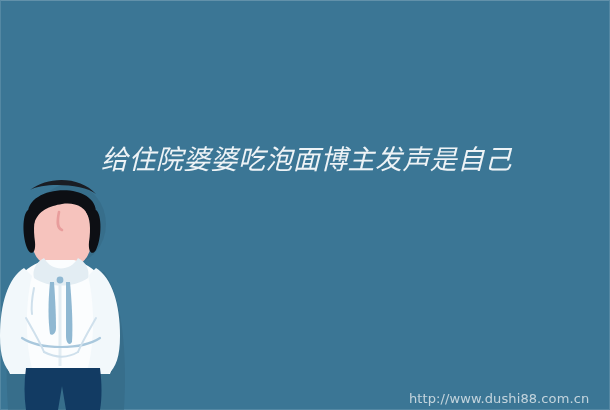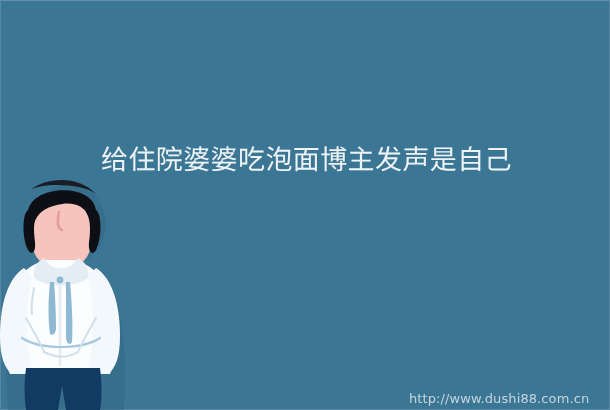--- a/index.html
+++ b/index.html
@@ -36,20 +36,21 @@
     position: absolute;
     left: 101px;
     top: 143px;
     width: 500px;
     color: #eef3f6;
     font-size: 27px;
     line-height: 34px;
     letter-spacing: 0.4px;
     font-weight: 400;
     white-space: nowrap;
+    font-style: italic;
   }
   .headline .line { display: block; }
 
   
   .watermark {
     position: absolute;
     left: 409px;
     top: 390px;
     font-size: 13px;
     line-height: 18px;

